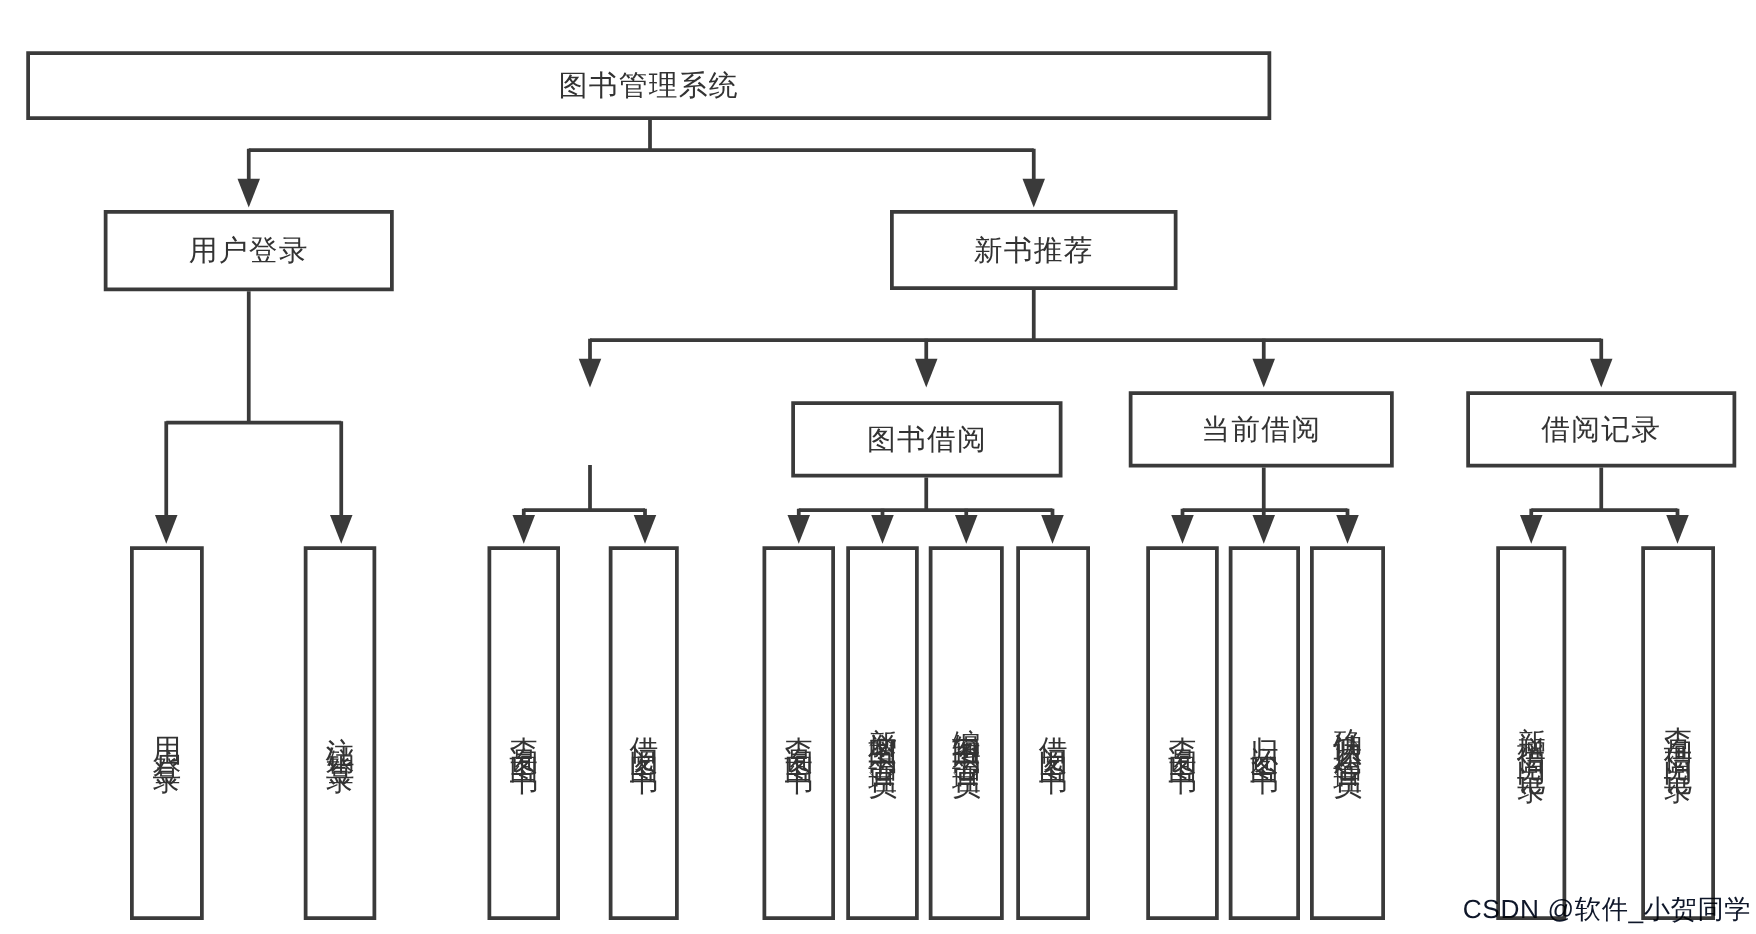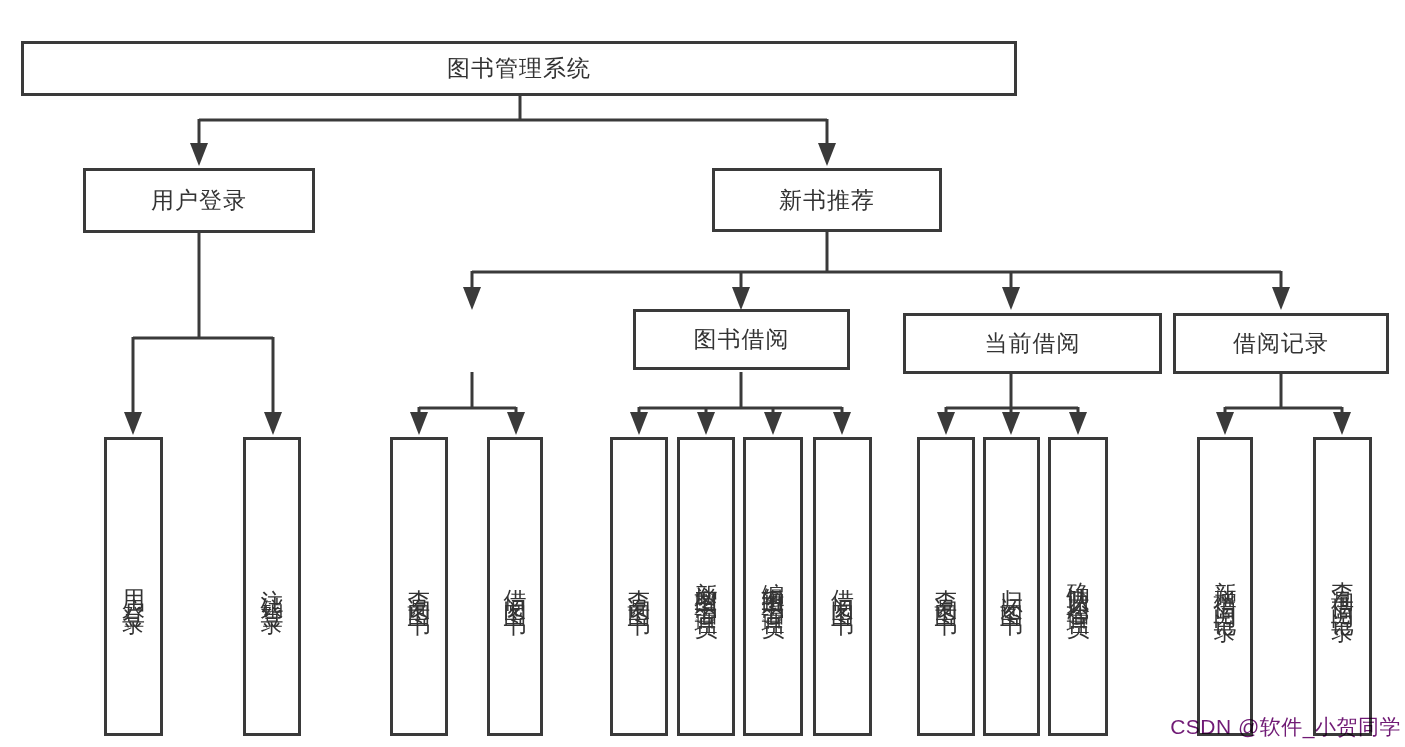--- a/index.html
+++ b/index.html
@@ -30,21 +30,21 @@
     text-orientation:mixed;
     font-size:23px;
     line-height:1;
     letter-spacing:8px;
   }
   .vlabel.tight{letter-spacing:5px;}
   .watermark{
     position:absolute;
     right:4px;bottom:6px;
     font-size:21px;
-    color:#701a75;
+    color:#0f172a;
     letter-spacing:0.5px;
     white-space:nowrap;
     mix-blend-mode:multiply;
     z-index:5;
   }
 </style>
 </head>
 <body>
 
 <div class="canvas">
@@ -126,24 +126,24 @@
     <span class="hlabel">图书管理系统</span>
   </div>
 
   <div class="node" style="left:83px;top:168px;width:232px;height:65px;">
     <span class="hlabel">用户登录</span>
   </div>
   <div class="node" style="left:712px;top:168px;width:230px;height:64px;">
     <span class="hlabel">新书推荐</span>
   </div>
 
-  <div class="node" style="left:633px;top:309px;width:217px;height:61px;">
+  <div class="node" style="left:633px;top:321px;width:217px;height:61px;">
     <span class="hlabel">图书借阅</span>
   </div>
-  <div class="node" style="left:903px;top:313px;width:259px;height:61px;">
+  <div class="node" style="left:903px;top:313px;width:212px;height:61px;">
     <span class="hlabel">当前借阅</span>
   </div>
   <div class="node" style="left:1173px;top:313px;width:216px;height:61px;">
     <span class="hlabel">借阅记录</span>
   </div>
 
   <div class="node" style="left:104px;top:437px;width:59px;height:299px;">
     <span class="vlabel">用户登录</span>
   </div>
   <div class="node" style="left:243px;top:437px;width:58px;height:299px;">

